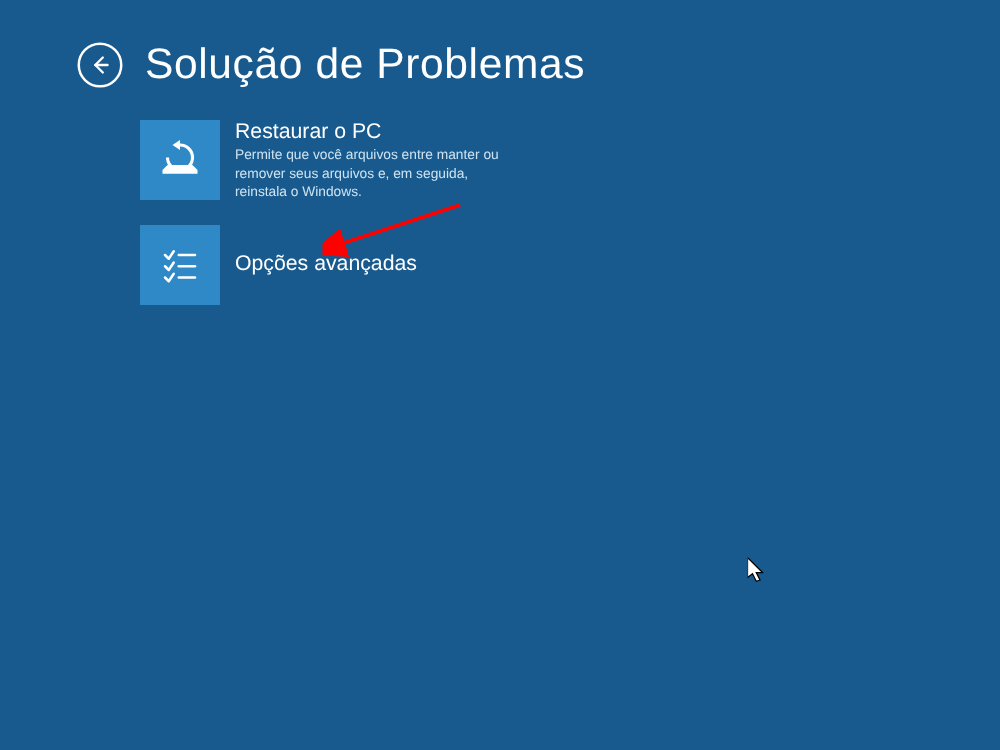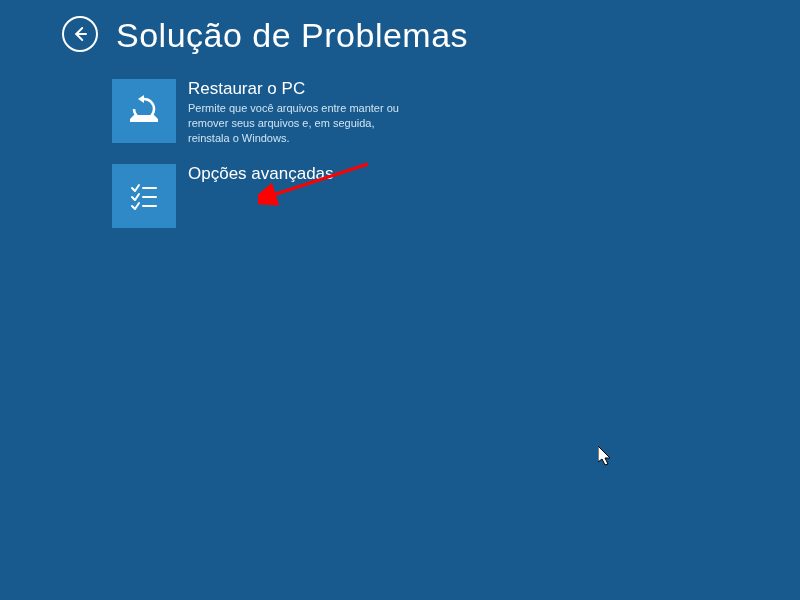--- a/index.html
+++ b/index.html
@@ -11,21 +11,22 @@
       width: 800px;
       height: 600px;
       background: #185a8e;
       font-family: 'Segoe UI', Tahoma, sans-serif;
       color: #ffffff;
       overflow: hidden;
       position: relative;
     }
     .header {
       display: flex;
-      padding: 16px 0 0 62px;
+      align-items: center;
+      padding: 32px 0 0 62px;
     }
     .back-btn {
       width: 36px;
       height: 36px;
       border: 2px solid #ffffff;
       border-radius: 50%;
       display: flex;
       align-items: center;
       justify-content: center;
       cursor: pointer;
@@ -38,21 +39,21 @@
     .title {
       font-size: 34px;
       font-weight: 300;
       letter-spacing: 0.5px;
     }
     .options {
       margin: 24px 0 0 112px;
     }
     .tile {
       display: flex;
-      align-items: flex-start;
+      align-items: center;
       margin-bottom: 18px;
       cursor: pointer;
       width: 290px;
     }
     .tile-icon {
       width: 64px;
       height: 64px;
       background: #2f89c6;
       display: flex;
       align-items: center;

